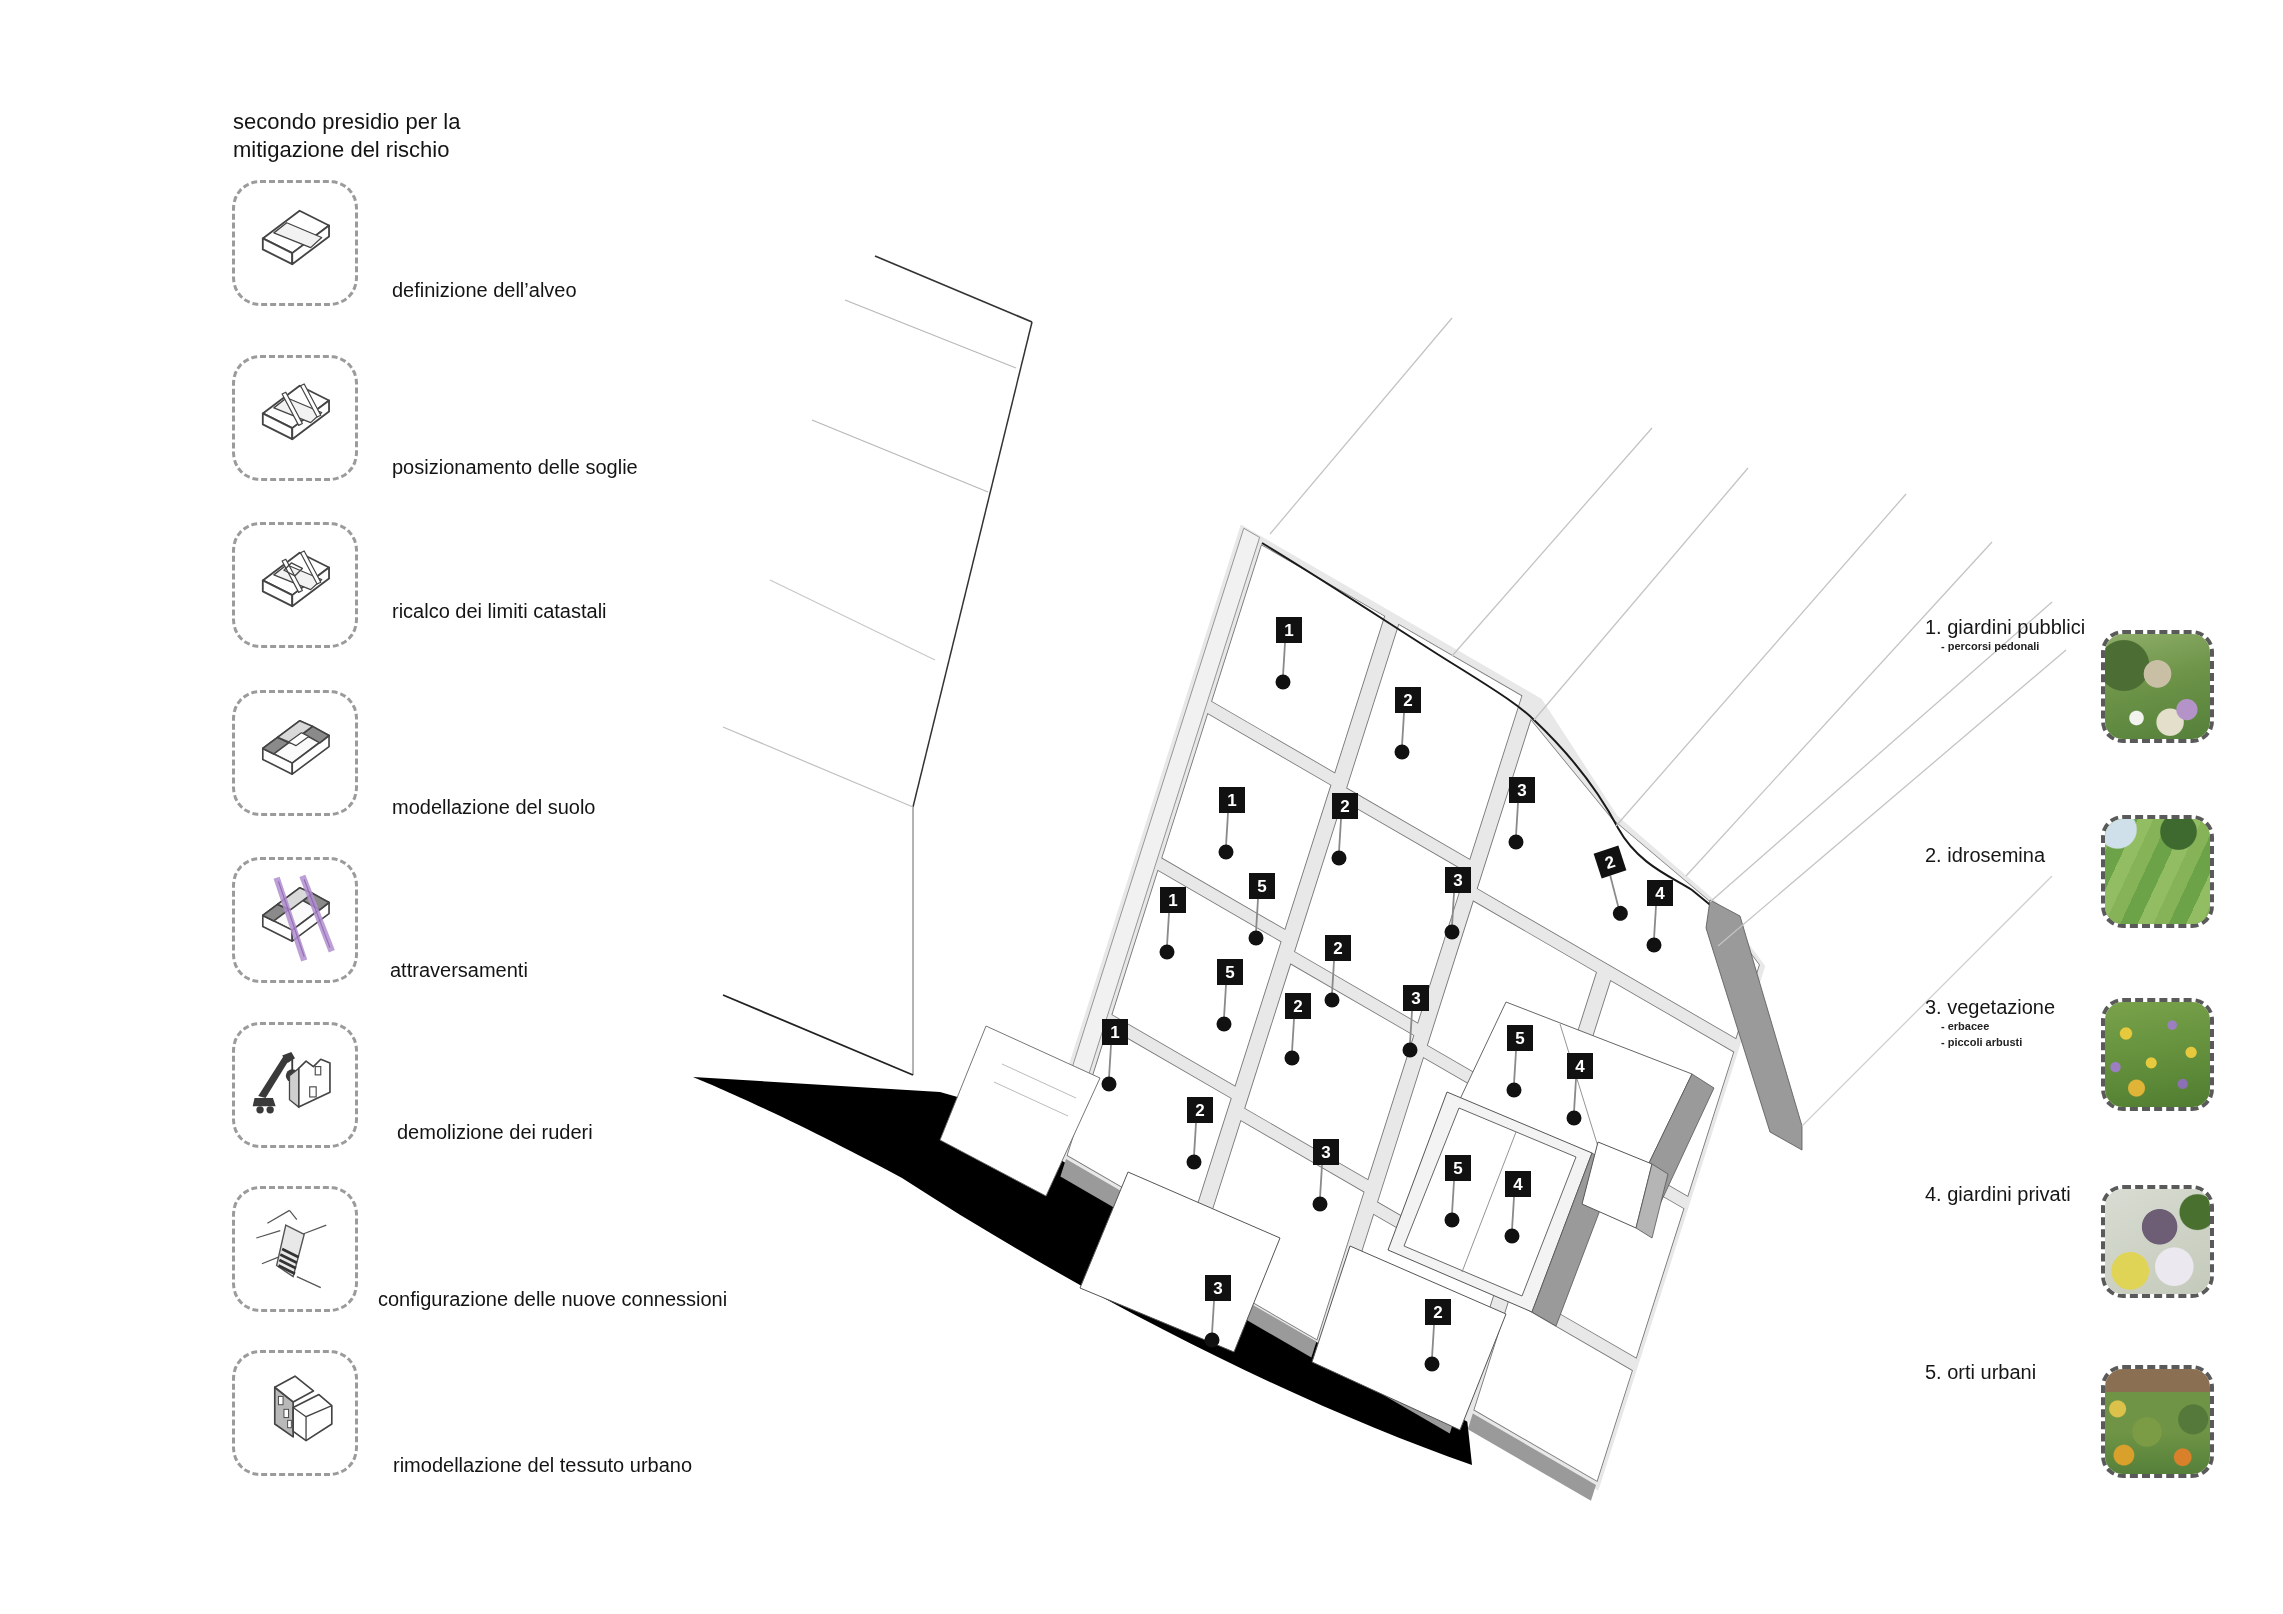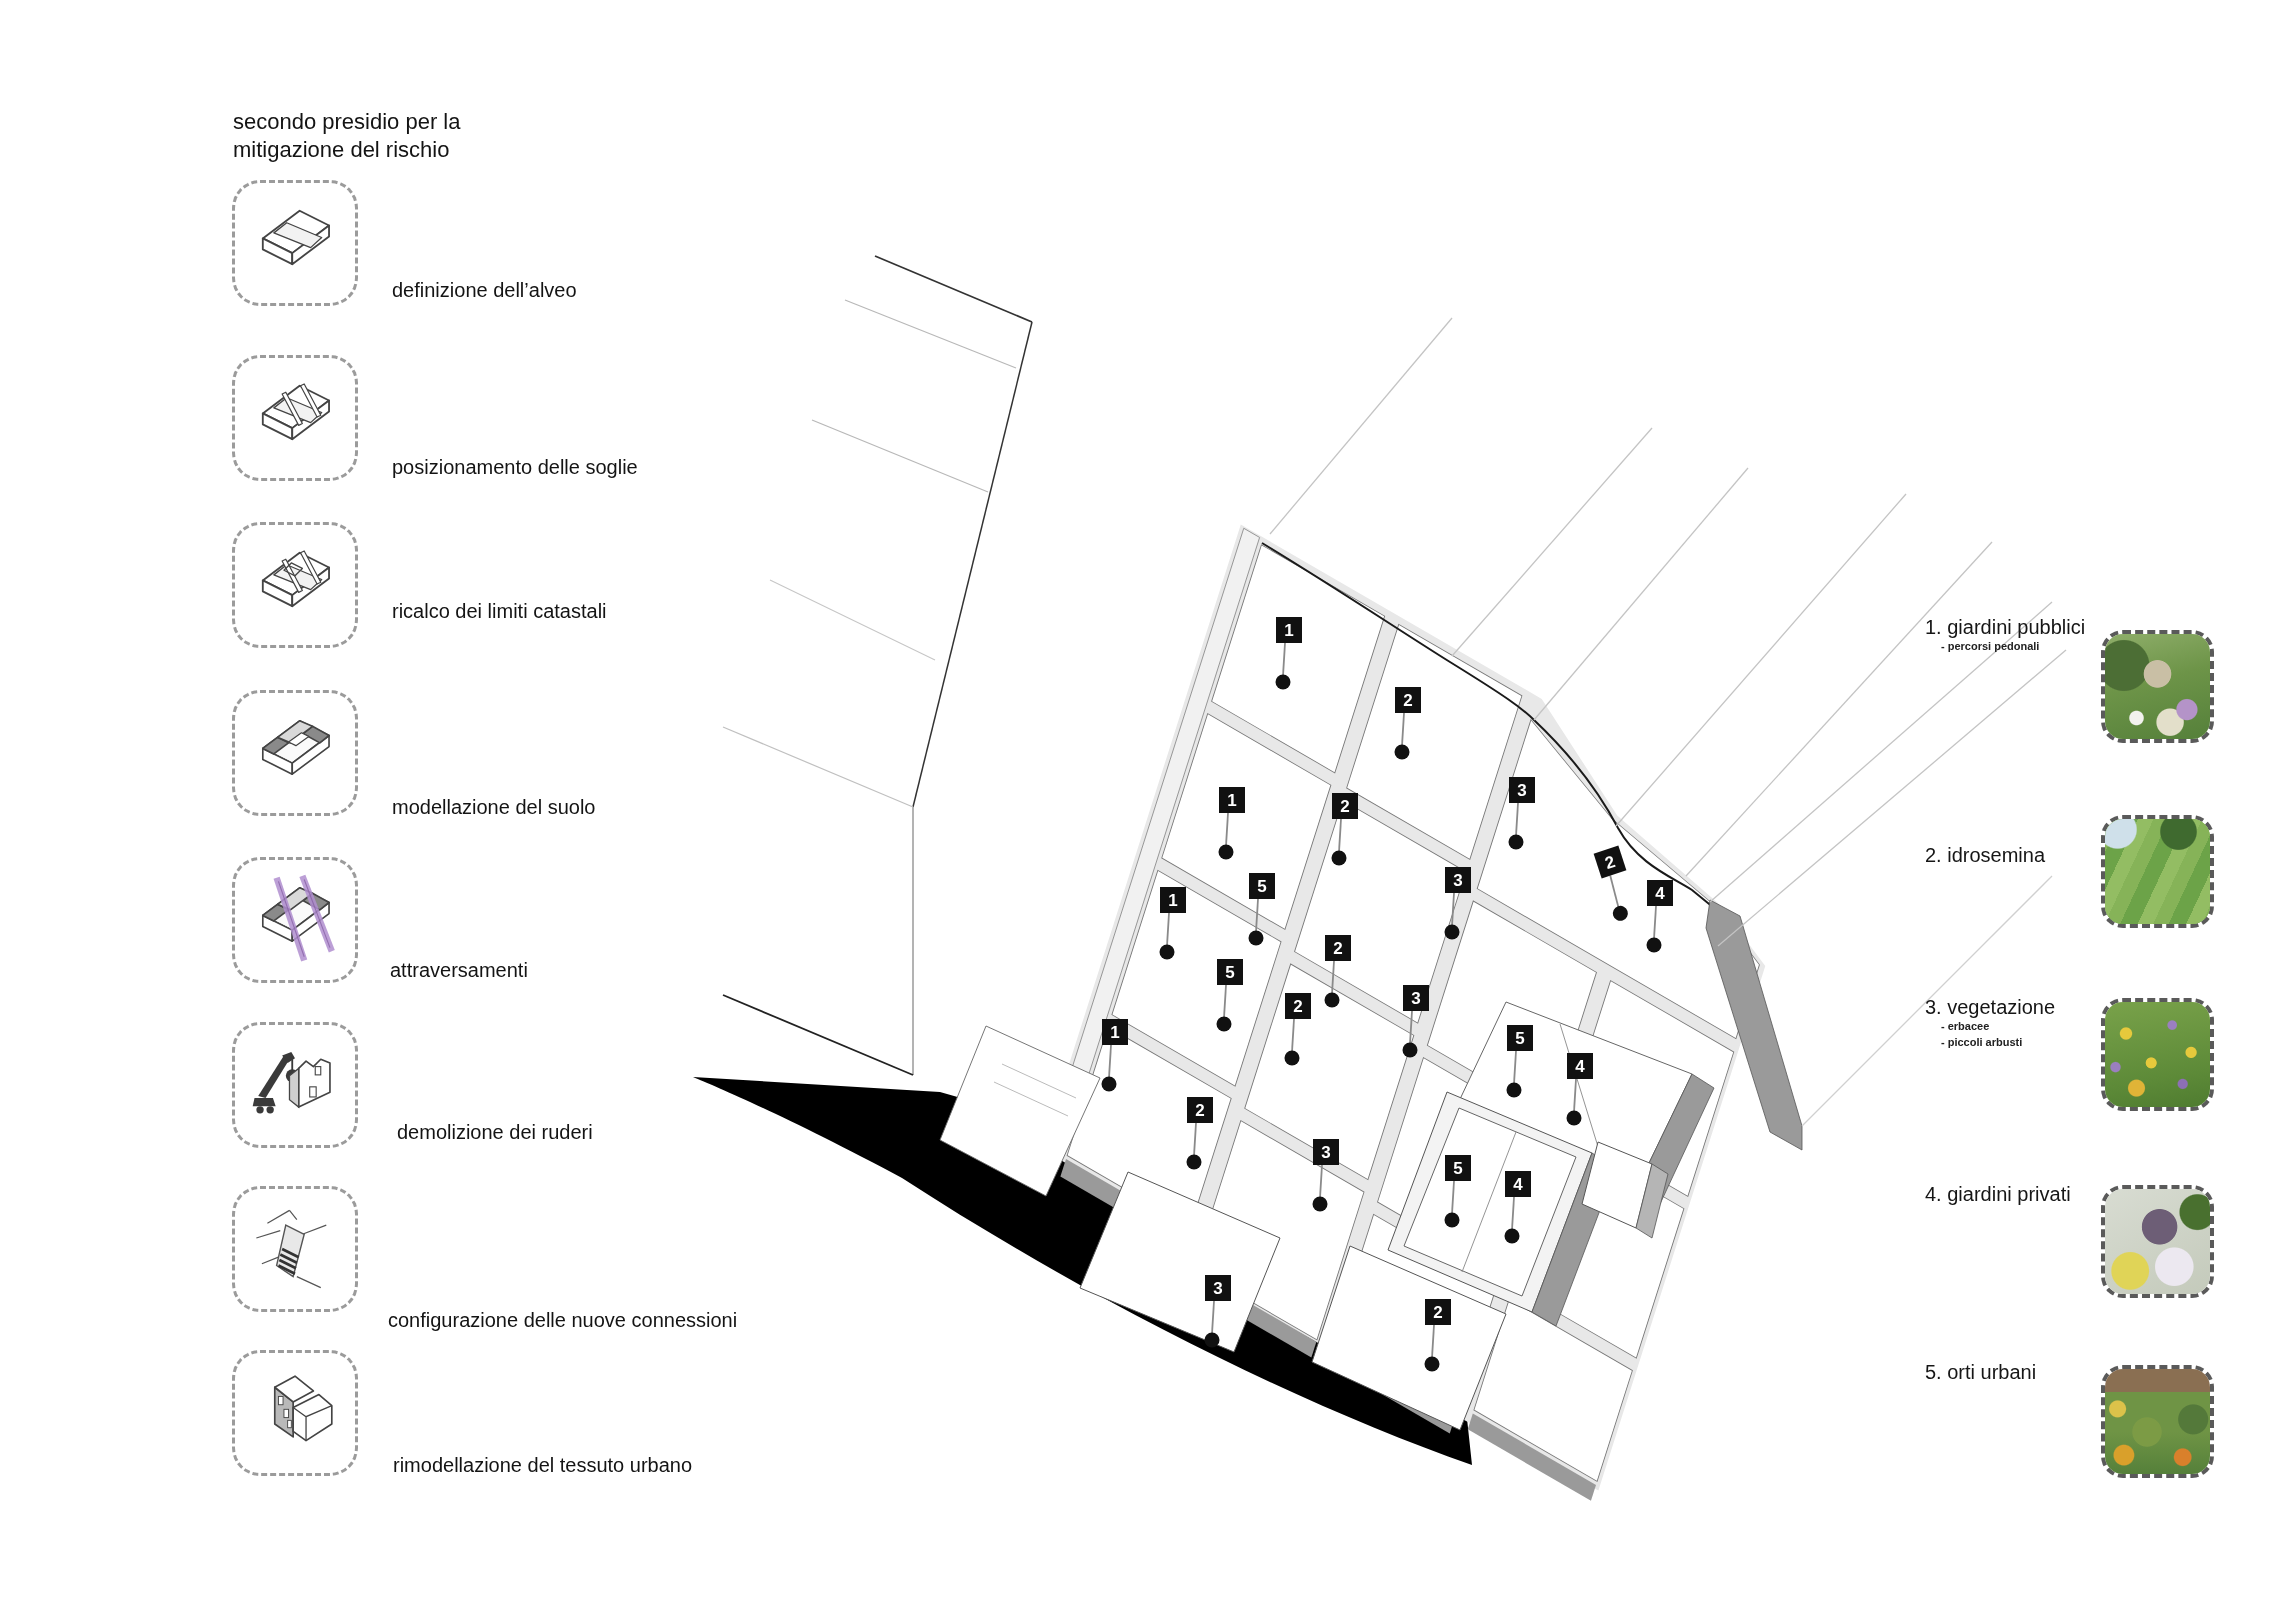--- a/index.html
+++ b/index.html
@@ -153,21 +153,21 @@
       <svg width="92" height="92" viewBox="0 0 100 100">
         <g stroke="#555" stroke-width="1.3" fill="none">
           <path d="M20,22 L44,8 M44,8 L52,18 M8,38 L34,30 M58,34 L84,24 M52,80 L78,92 M14,66 L34,58"></path>
         </g>
         <path d="M40,24 L60,34 L48,80 L30,68 Z" fill="#e8e8e8" stroke="#555" stroke-width="1.5"></path>
         <g stroke="#333" stroke-width="3">
           <path d="M34,56 L52,65 M33,62 L51,71 M32,68 L50,77 M36,50 L54,59"></path>
         </g>
       </svg>
     </div>
-    <div class="abs step-label" style="left: 388px; top: 1288px; margin-top: 21px;">configurazione delle nuove connessioni</div>
+    <div class="abs step-label" style="left: 378px; top: 1288px;">configurazione delle nuove connessioni</div>
     <div class="abs step-icon" style="top: 1350px;">
       <svg width="92" height="92" viewBox="0 0 100 100">
         <path d="M28,22 L28,62 L48,76 L48,38 Z" fill="#b9b9b9" stroke="#444" stroke-width="1.8" stroke-linejoin="round"></path>
         <path d="M28,22 L48,38 L70,26 L50,10 Z" fill="#fff" stroke="#444" stroke-width="1.8" stroke-linejoin="round"></path>
         <path d="M48,44 L76,30 L90,42 L90,62 L62,80 L48,70 Z" fill="#fff" stroke="#444" stroke-width="1.8" stroke-linejoin="round"></path>
         <path d="M48,44 L62,54 L90,42 M62,54 L62,80" fill="none" stroke="#444" stroke-width="1.4"></path>
         <g fill="#fff" stroke="#444" stroke-width="1">
           <rect x="32" y="32" width="5" height="9"></rect>
           <rect x="38" y="46" width="5" height="9"></rect>
           <rect x="42" y="58" width="4" height="8"></rect>

